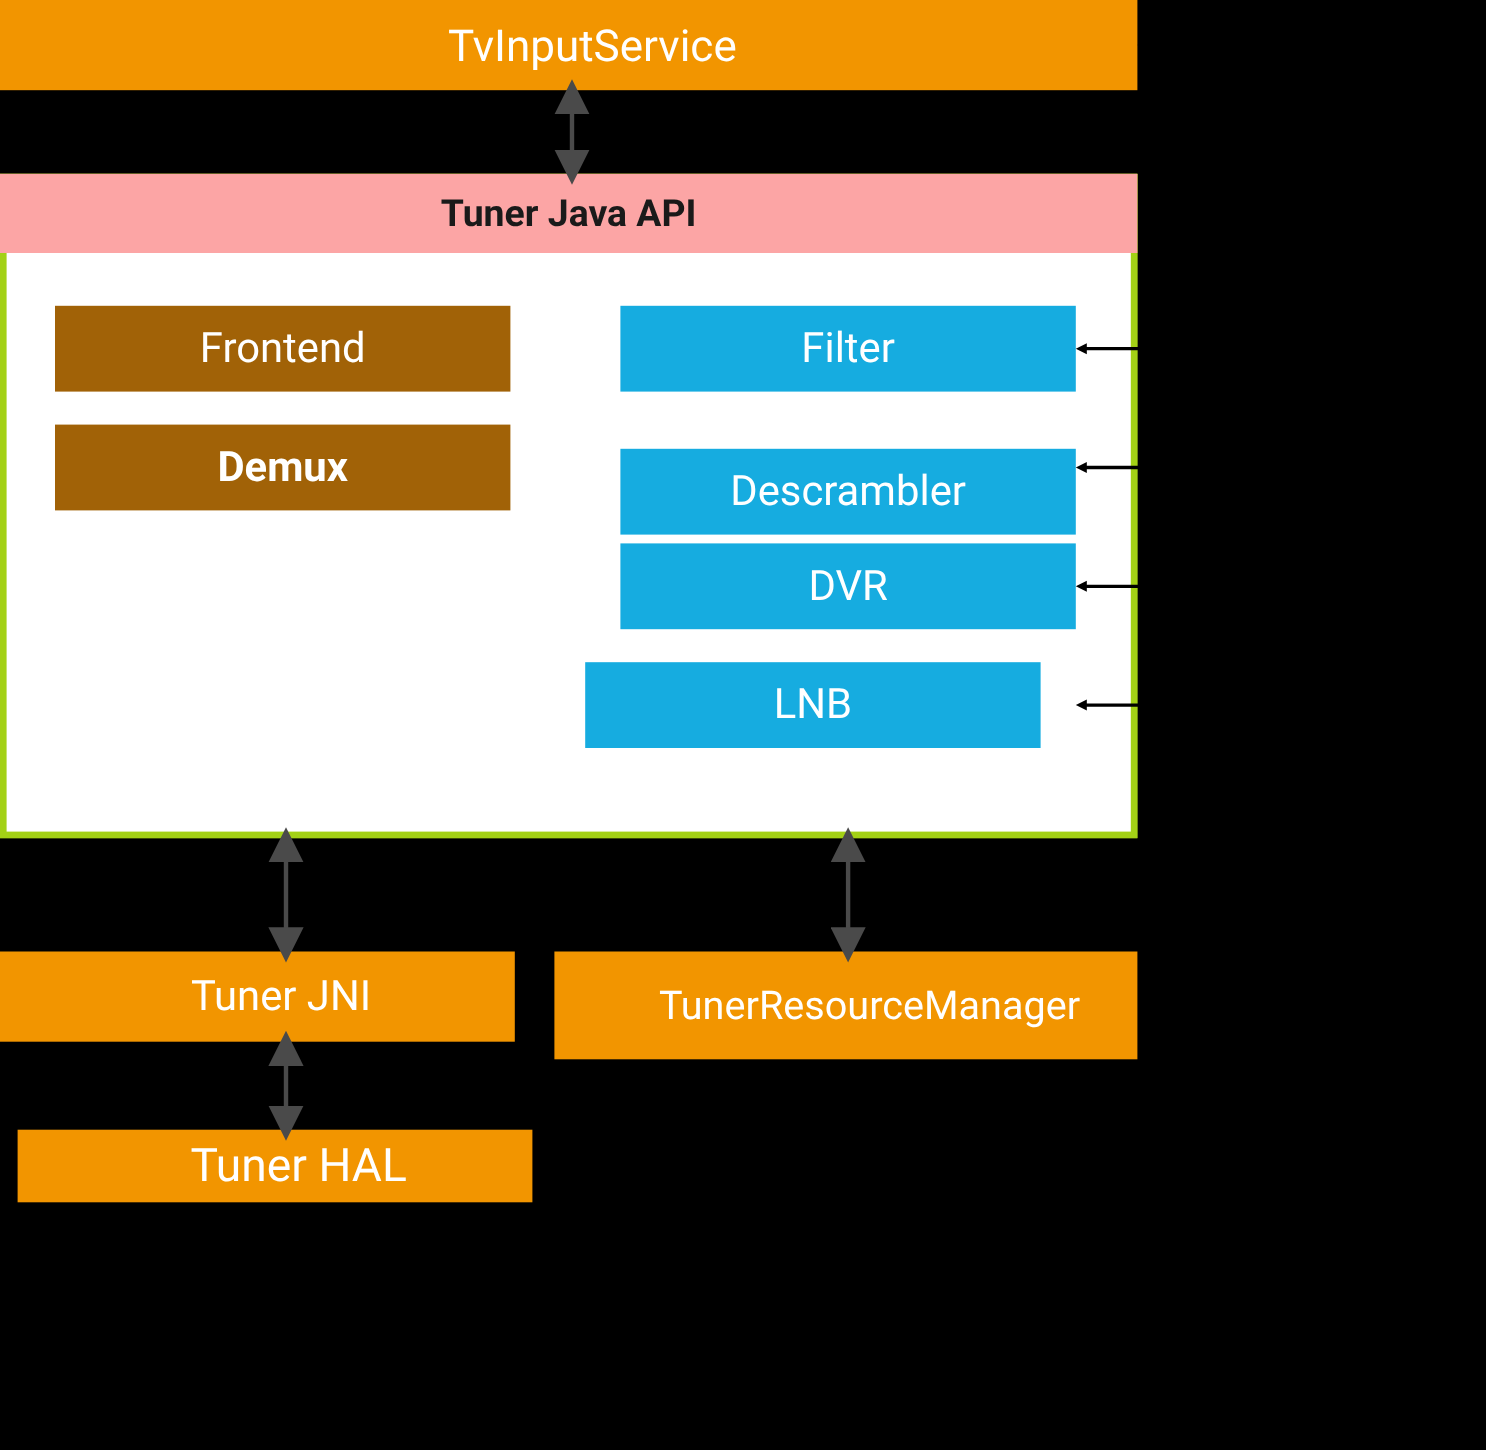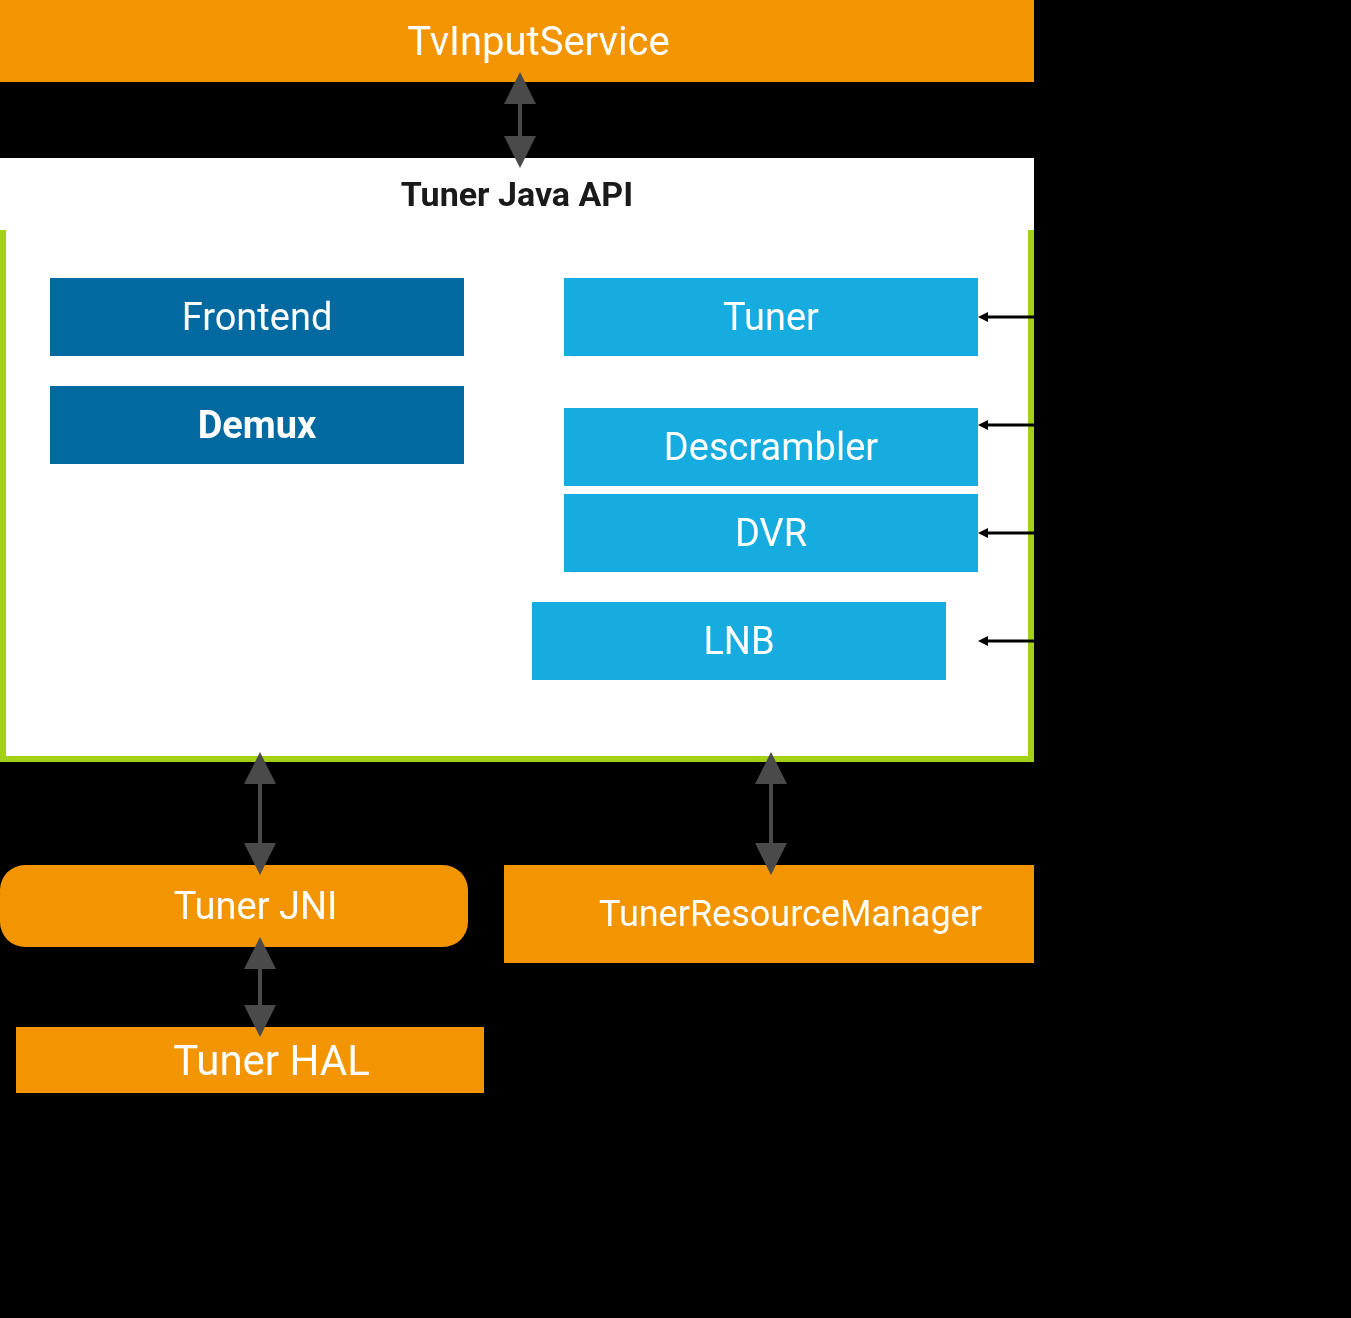--- a/index.html
+++ b/index.html
@@ -28,32 +28,32 @@
       color: #fff;
       padding-left: 43px;
     }
 
     .green-border {
       background: #a3d116;
       border: 6px solid #a3d116;
     }
 
     .green-header {
-      background: #ffffff;
+      background: #fca5a5;
       color: #1a1a1a;
       font-weight: bold;
       text-align: right;
     }
 
     .white-bg {
       background: #fff;
     }
 
     .purple {
-      background: #0369a1;
+      background: #a16207;
       color: #fff;
     }
 
     .blue {
       background: #16ace0;
       color: #fff;
     }
 
     .top-bar {
       left: 0;
@@ -90,21 +90,20 @@
       height: 78px;
       font-size: 38px;
     }
 
     .tuner-jni {
       left: 0;
       top: 865px;
       width: 468px;
       height: 82px;
       font-size: 38px;
-      border-radius: 25px;
     }
 
     .tuner-rm {
       left: 504px;
       top: 865px;
       width: 530px;
       height: 98px;
       font-size: 36px;
     }
 
@@ -138,21 +137,21 @@
 <div class="box white-bg api-body" style="left:6px;"></div>
 
 <div class="box purple comp-box" style="left:50px; top:278px;">
   <span>Frontend</span>
 </div>
 <div class="box purple comp-box" style="left:50px; top:386px;font-weight:bold;">
   <span>Demux</span>
 </div>
 
 <div class="box blue comp-box" style="left:564px; top:278px;">
-  <span>Tuner</span>
+  <span>Filter</span>
 </div>
 <div class="box blue comp-box" style="left:564px; top:408px;">
   <span>Descrambler</span>
 </div>
 <div class="box blue comp-box" style="left:564px; top:494px;">
   <span>DVR</span>
 </div>
 <div class="box blue comp-box" style="left:532px; top:602px;">
   <span>LNB</span>
 </div>

